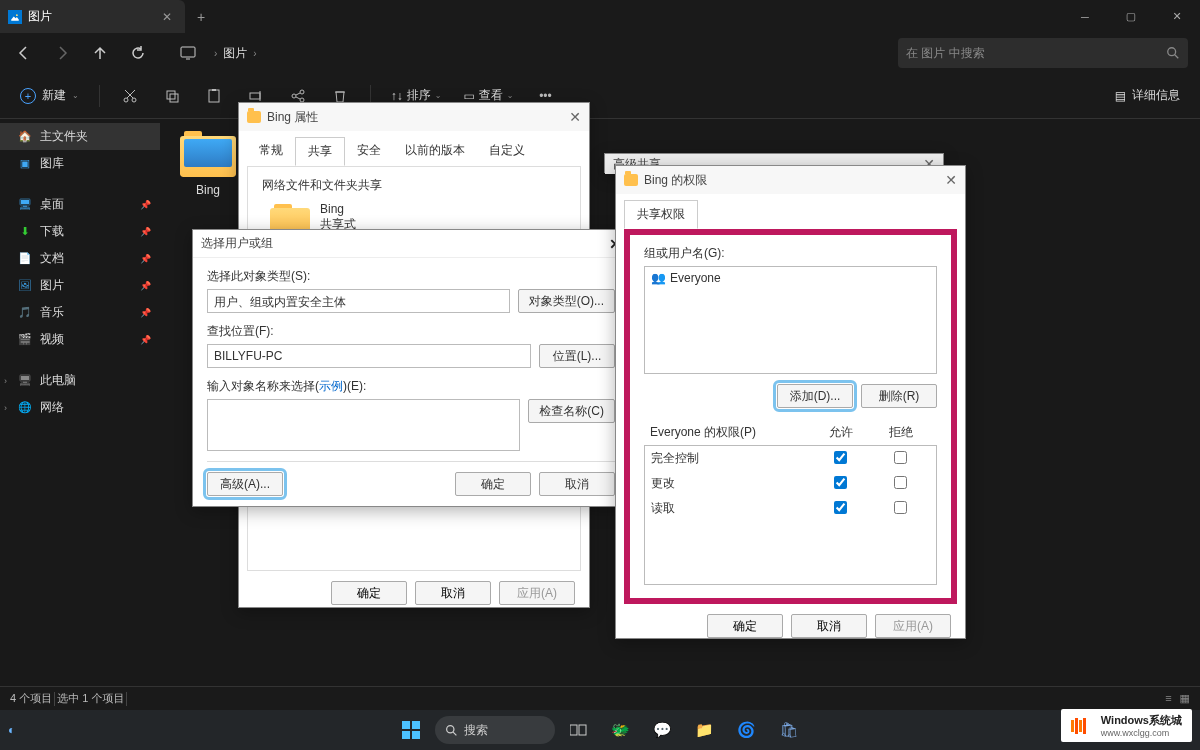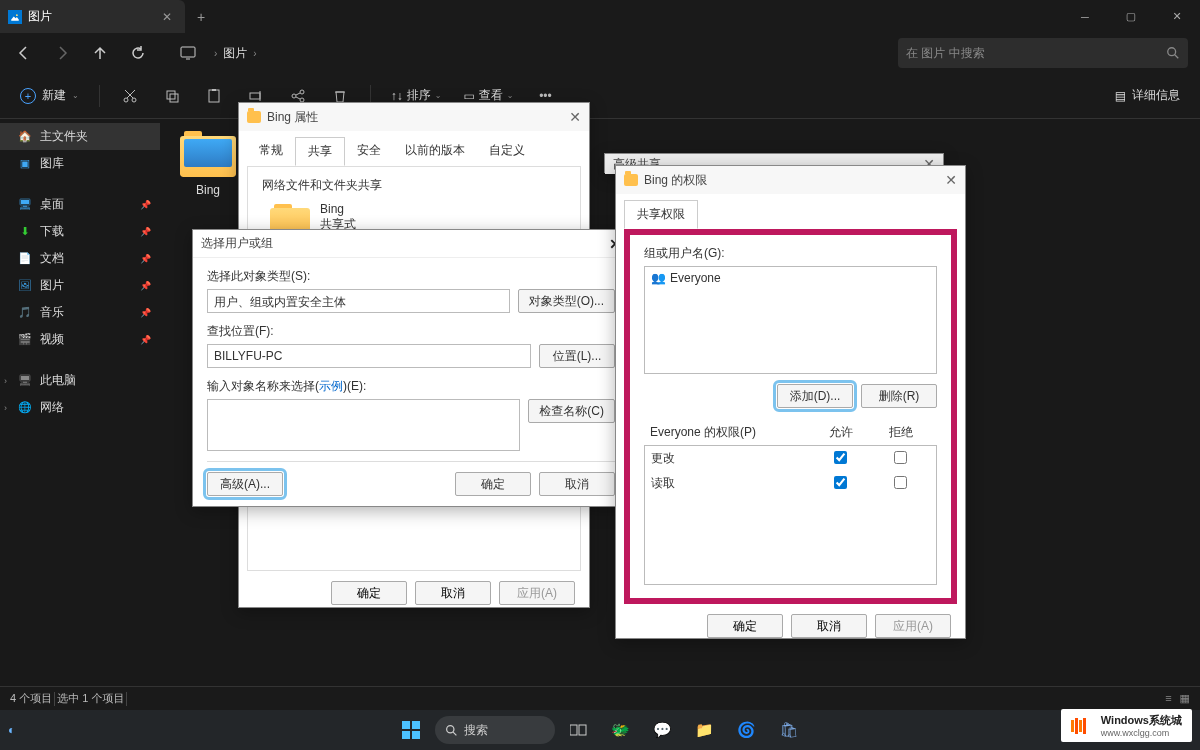--- a/index.html
+++ b/index.html
@@ -447,20 +447,25 @@
       <div class="btn highlight">添加(D)...</div>
       <div class="btn">删除(R)</div>
     </div>
     <div class="perm-row" style="font-weight:normal">
       <span>Everyone 的权限(P)</span>
       <span class="perm-check">允许</span>
       <span class="perm-check">拒绝</span>
     </div>
     <div style="border:1px solid #bbb; height:140px">
       <div class="perm-row">
+        <span>完全控制</span>
+        <span class="perm-check"><input type="checkbox" checked="" style=""></span>
+        <span class="perm-check"><input type="checkbox" style=""></span>
+      </div>
+      <div class="perm-row">
         <span>更改</span>
         <span class="perm-check"><input type="checkbox" checked="" style=""></span>
         <span class="perm-check"><input type="checkbox" style=""></span>
       </div>
       <div class="perm-row">
         <span>读取</span>
         <span class="perm-check"><input type="checkbox" checked="" style=""></span>
         <span class="perm-check"><input type="checkbox" style=""></span>
       </div>
     </div>

